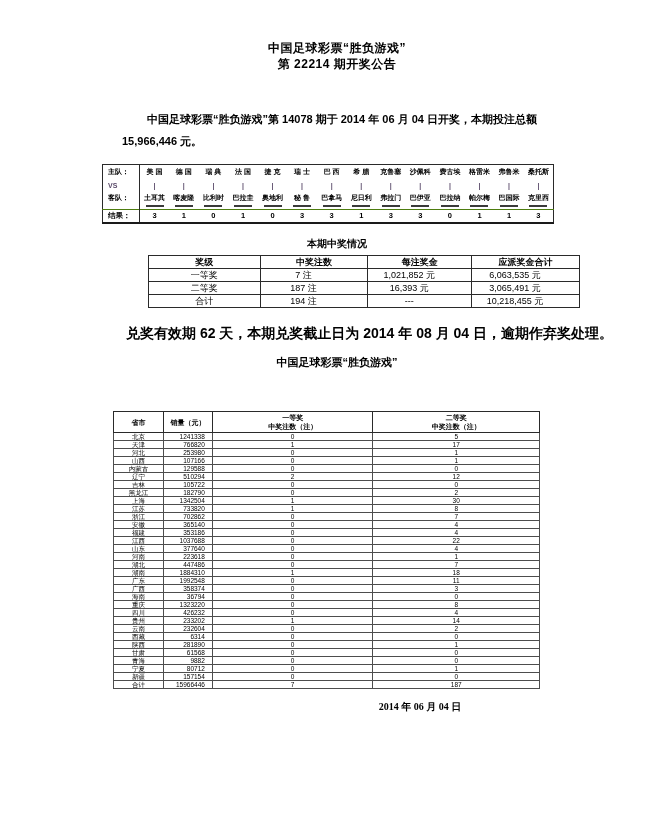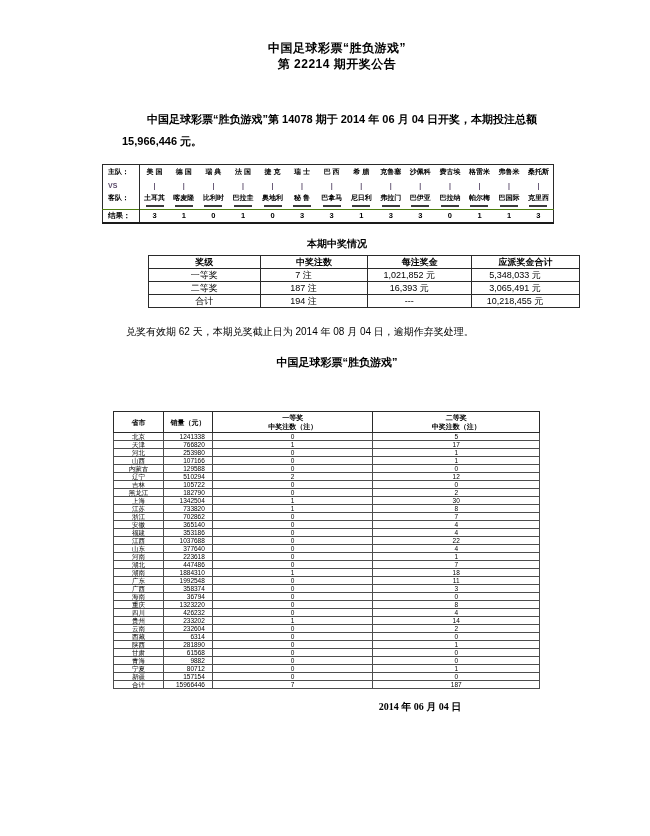--- a/index.html
+++ b/index.html
@@ -32,21 +32,21 @@
   
   .prize-title { top: 237px; font-size: 10px; }
   table.prize {
     position: absolute; top: 255px; left: 108px; width: 432px;
     border-collapse: collapse; border: 1.5px solid #1a1a1a; font-size: 9px; margin-left: 40px;
   }
   table.prize th, table.prize td { border: 1px solid #2a2a2a; height: 13px; padding: 0; line-height: 12px; }
   table.prize th { font-weight: bold; text-align: center; }
   table.prize td.level { text-align: center; }
   table.prize td.num { text-align: center; padding-right: 21px; }
-  .redeem { position: absolute; top: 325px; left: 126px; font-size: 10px; font-weight: normal; }
+  .redeem { position: absolute; top: 325px; left: 126px; font-size: 14px; font-weight: bold; }
   .title2 { top: 354px; font-size: 11px; line-height: 16px; }
   
   table.prov {
     position: absolute; top: 411px; left: 113px; width: 427px;
     border-collapse: collapse; border: 1.5px solid #1a1a1a;
     font-size: 6.5px; text-align: center;
   }
   table.prov th { border: 1px solid #2a2a2a; font-size: 7px; font-weight: bold; line-height: 9px; padding: 1px 0; }
   table.prov td { border: 1px solid #4d4d4d; height: 7px; line-height: 7px; padding: 0; overflow: hidden; white-space: nowrap; }
   table.prov td.sales { text-align: right; padding-right: 7px; }
@@ -150,21 +150,21 @@
       <th>中奖注数</th>
       <th>每注奖金</th>
       <th>应派奖金合计</th>
     </tr>
   </thead>
   <tbody id="prize-body">
       <tr>
         <td class="level">一等奖</td>
         <td class="num">7 注</td>
         <td class="num">1,021,852 元</td>
-        <td class="num">5,348,033 元</td>
+        <td class="num">6,063,535 元</td>
       </tr>
       <tr>
         <td class="level">二等奖</td>
         <td class="num">187 注</td>
         <td class="num">16,393 元</td>
         <td class="num">3,065,491 元</td>
       </tr>
       <tr>
         <td class="level">合计</td>
         <td class="num">194 注</td>

